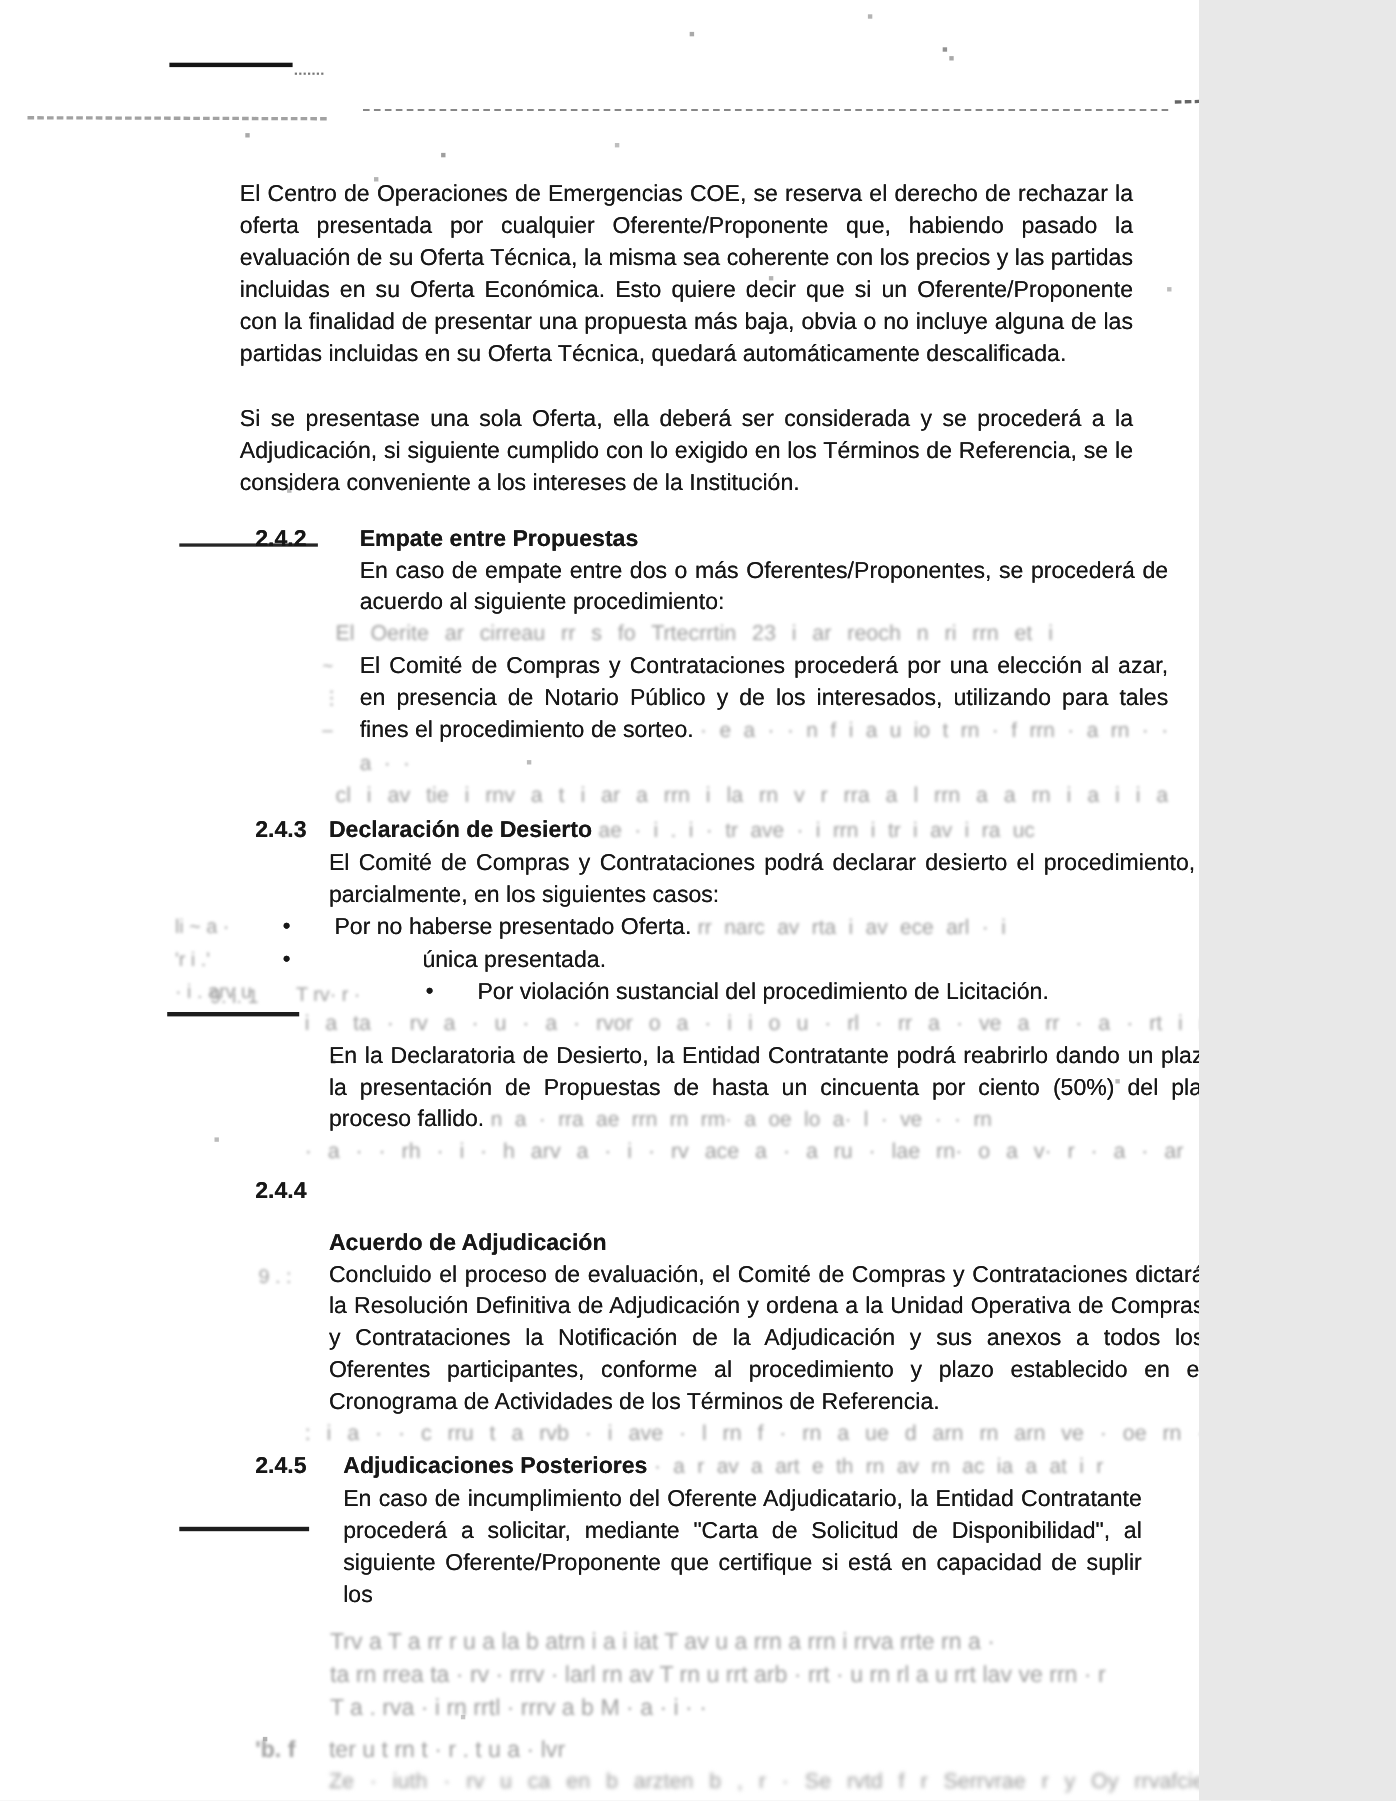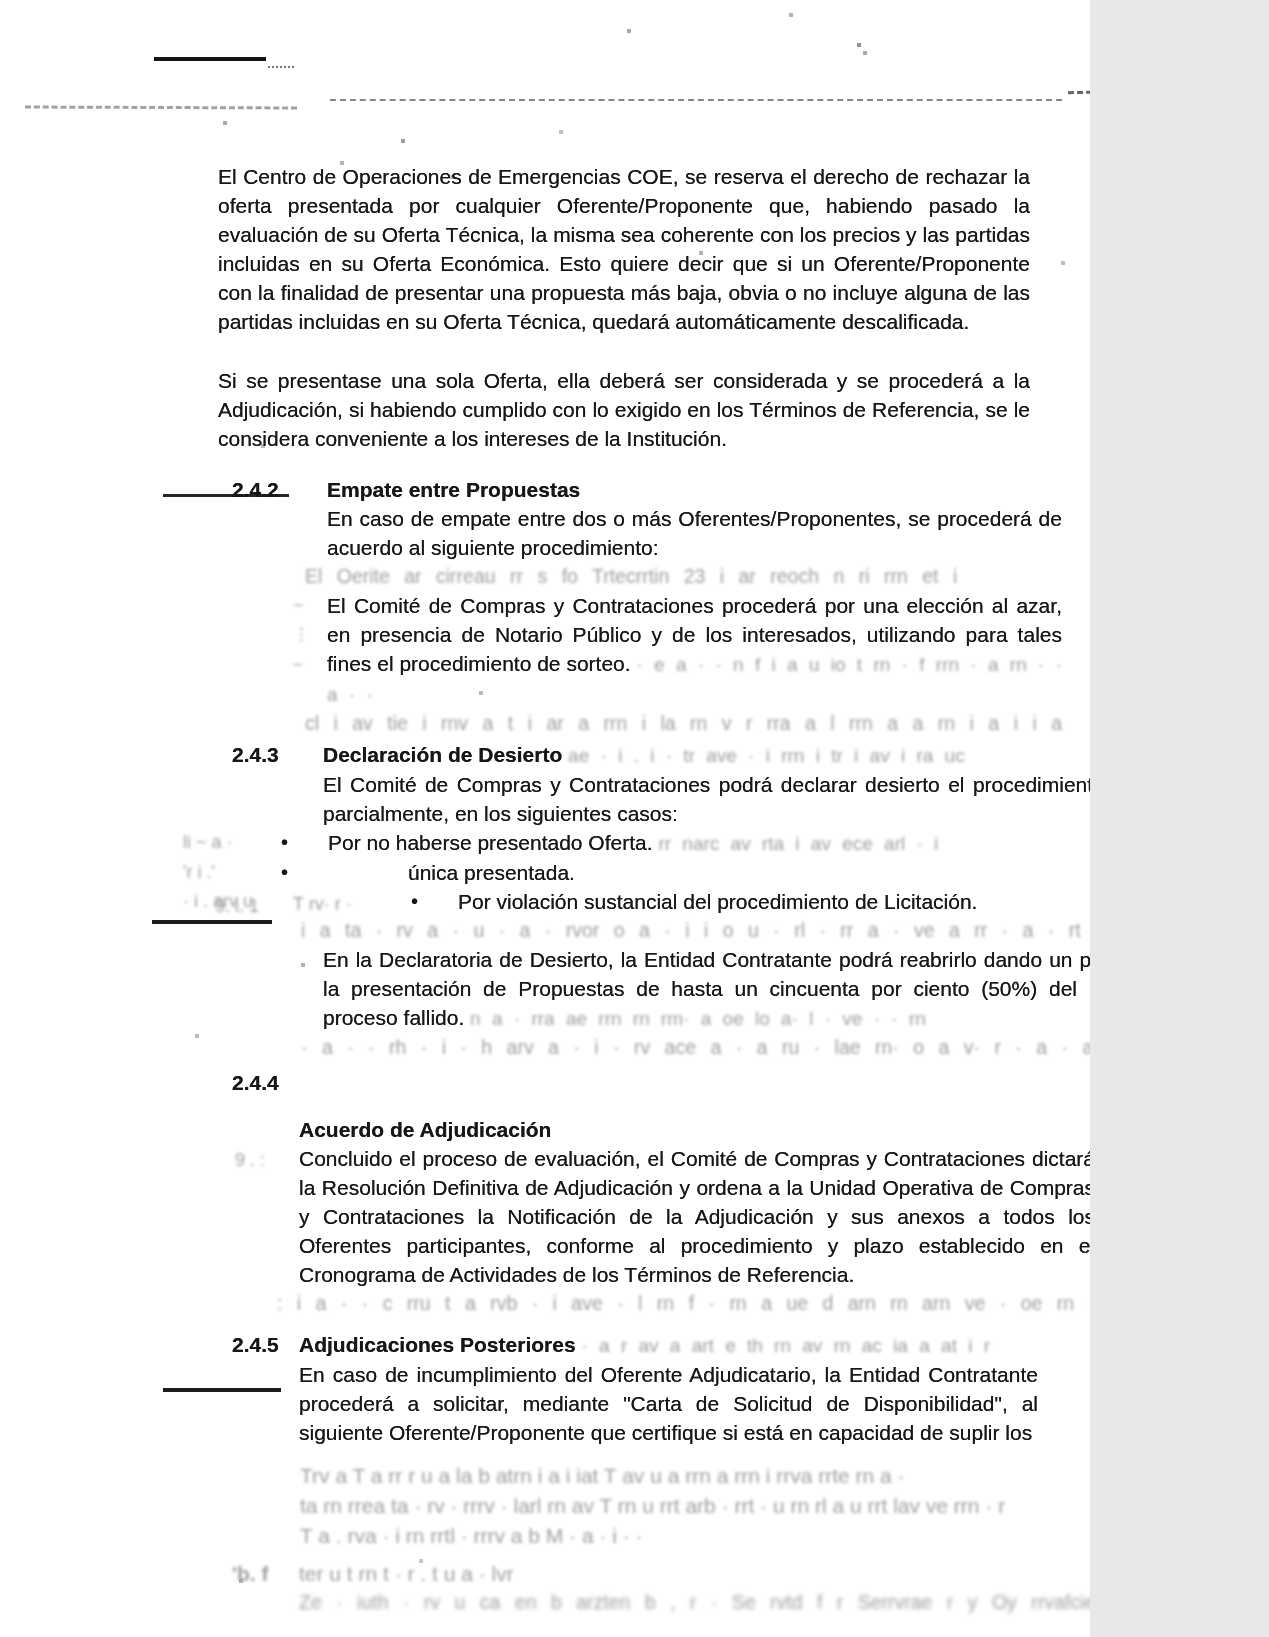--- a/index.html
+++ b/index.html
@@ -46,21 +46,21 @@
     position:absolute;left:218px;top:162px;width:820px;
     font-size:21px;line-height:29px;
     text-shadow:0 0 .5px rgba(10,10,10,.85);
   }
   p{margin:0;}
   .intro{width:812px;text-align:justify;margin-bottom:30px;}
   .intro.last{margin-bottom:0;}
   .sec{display:grid;grid-template-columns:67px 1fr;margin-left:14px;}
   .sec-num,.sec-title-text{font-weight:700;}
   .sec-body p{text-align:justify;}
-  .mt1{margin-top:22px;gap:28px;} .mt2{margin-top:2px;gap:24px;} .mt3{margin-top:6px;} .mt4{margin-top:12px;}
+  .mt1{margin-top:22px;gap:28px;} .mt2{margin-top:2px;} .mt3{margin-top:6px;} .mt4{margin-top:0px;gap:13px;}
   
   ul.bullets{list-style:none;margin:0 0 0 -42px;padding:0;}
   ul.bullets li{position:relative;padding-left:47px;text-align:justify;}
   ul.bullets li .dot{position:absolute;left:0;top:0;font-size:20px;}
   li.indent2{margin-left:130px;padding-left:31px;}
   .b2last{margin-left:80px;}
   
   .ghost, .ghostline, .ghost-inline{
     color:#9e9e9e;filter:blur(1.4px);text-shadow:none;font-weight:400;
   }
@@ -91,21 +91,21 @@
   <div class="artifact scan-c"></div>
   <div class="artifact mdash2"></div>
   <div class="artifact mdash3"></div>
   <div class="artifact mdash4"></div>
   <div class="artifact vdots"></div>
   <div class="artifact specks"></div>
 
   <div class="content">
 
     <p class="intro">El Centro de Operaciones de Emergencias COE, se reserva el derecho de rechazar la oferta presentada por cualquier Oferente/Proponente que, habiendo pasado la evaluación de su Oferta Técnica, la misma sea coherente con los precios y las partidas incluidas en su Oferta Económica. Esto quiere decir que si un Oferente/Proponente con la finalidad de presentar una propuesta más baja, obvia o no incluye alguna de las partidas incluidas en su Oferta Técnica, quedará automáticamente descalificada.</p>
-    <p class="intro last">Si se presentase una sola Oferta, ella deberá ser considerada y se procederá a la Adjudicación, si habiendo cumplido con lo exigido en los Términos de Referencia, se le considera conveniente a los intereses de la Institución.</p>
+    <p class="intro last">Si se presentase una sola Oferta, ella deberá ser considerada y se procederá a la Adjudicación, si siguiente cumplido con lo exigido en los Términos de Referencia, se le considera conveniente a los intereses de la Institución.</p>
 
     <div class="sec mt1">
       <div class="sec-num">2.4.2</div>
       <div class="sec-body">
         <div class="sec-title">
           <span class="sec-title-text">Empate entre Propuestas</span>
         </div>
         <p>En caso de empate entre dos o más Oferentes/Proponentes, se procederá de acuerdo al siguiente procedimiento:</p>
         <div class="ghostline">El Oerite ar cirreau rr s fo Trtecrrtin 23 i ar reoch n ri rrn et i</div>
         <div class="p2wrap">

